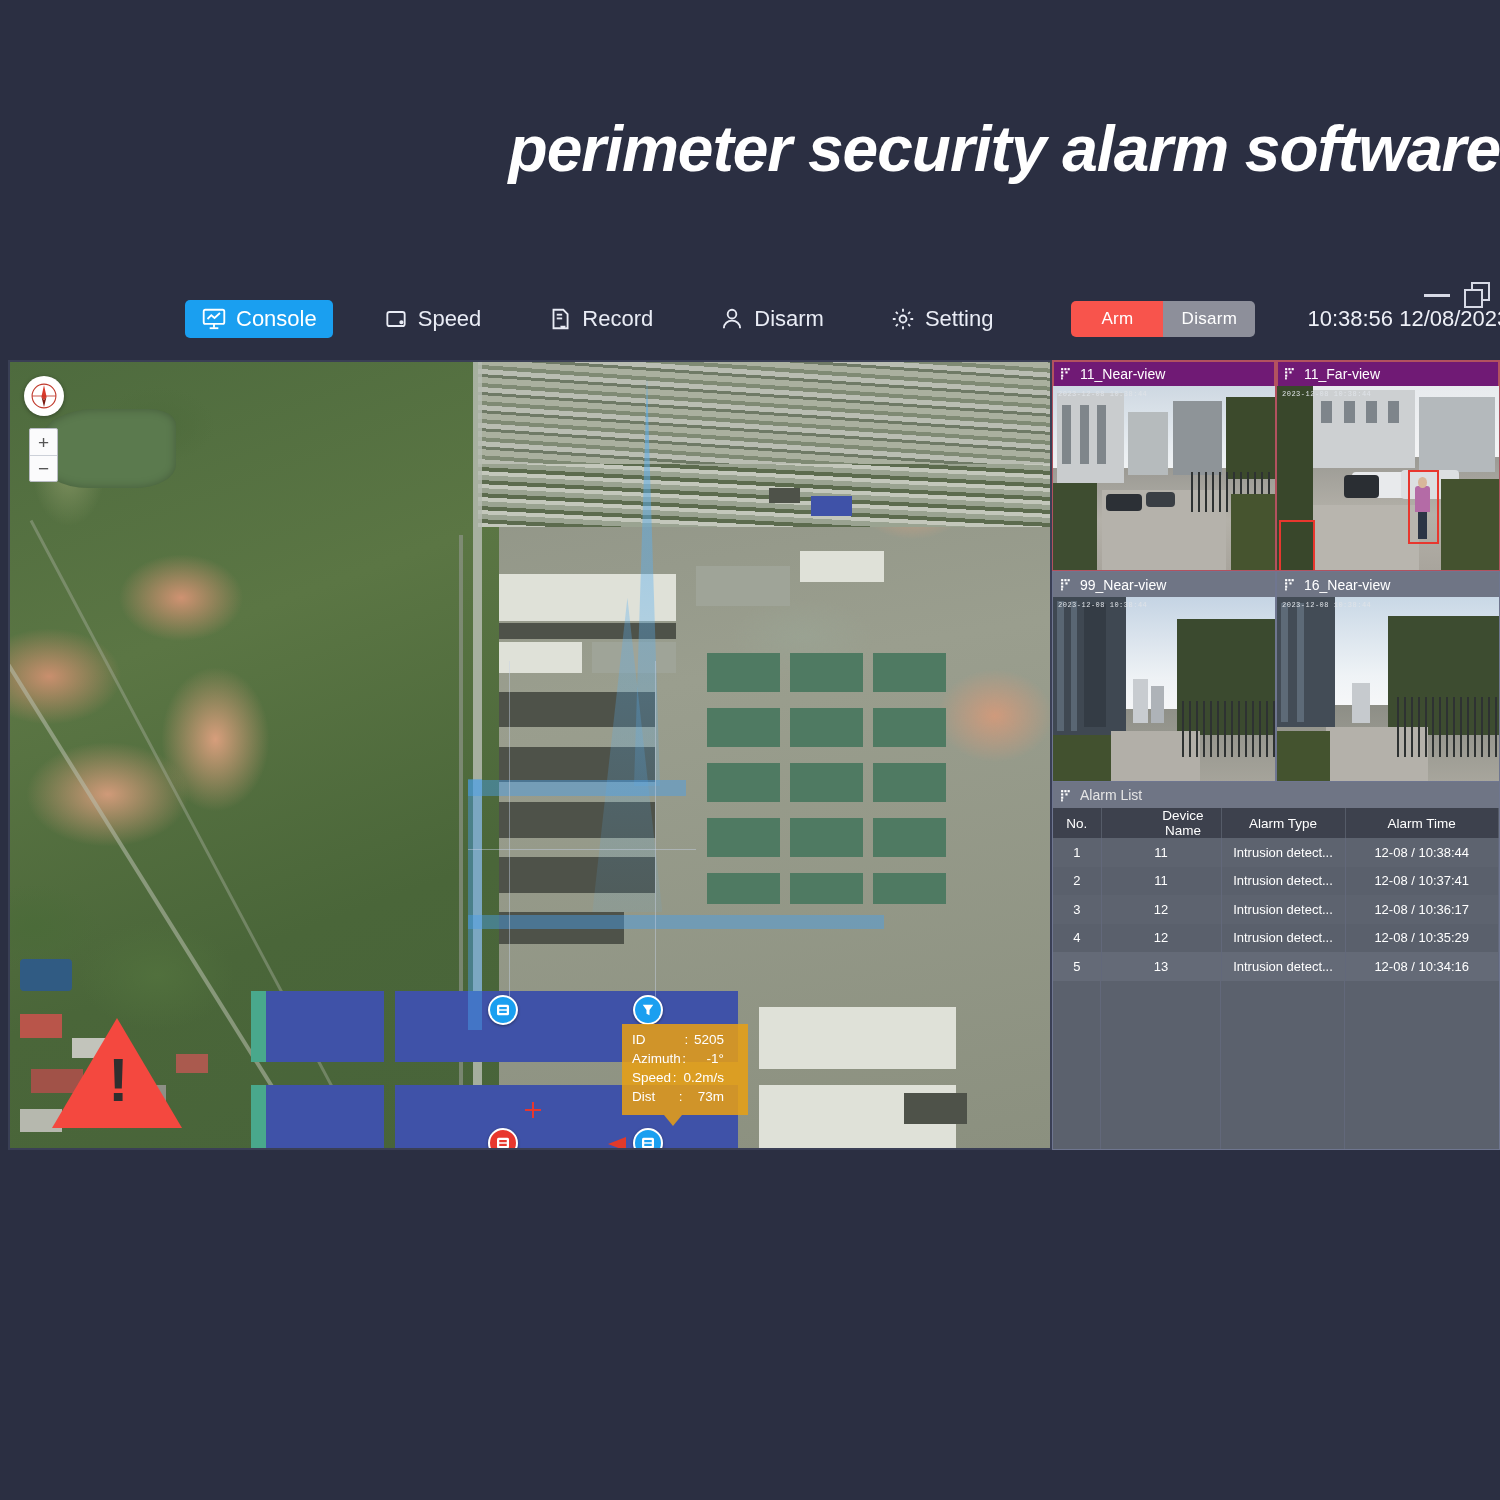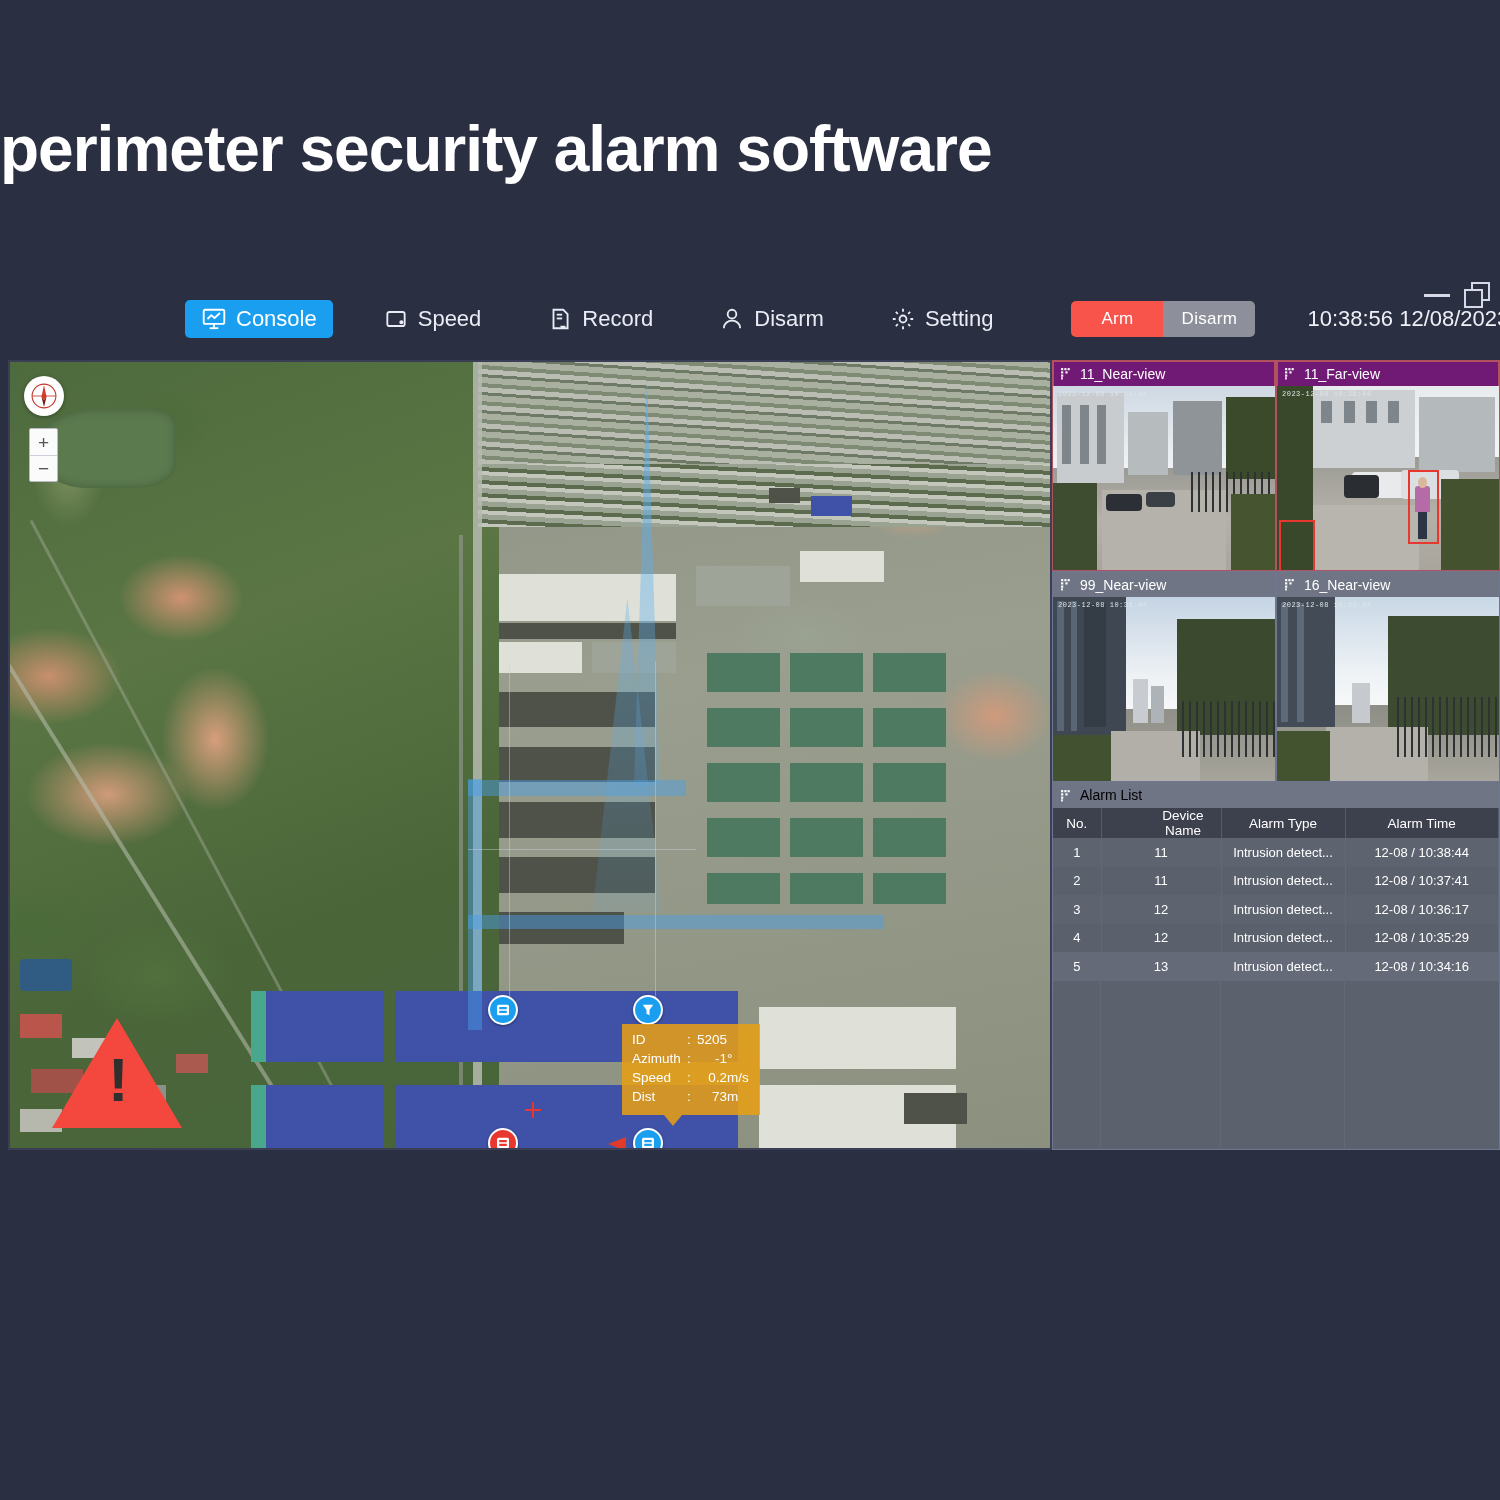--- a/index.html
+++ b/index.html
@@ -7,22 +7,22 @@
     width: 1500px; height: 1500px;
     background: #2b2f42;
     font-family: "Liberation Sans", sans-serif;
     overflow: hidden;
   }
   .page { position: relative; width: 1500px; height: 1500px; background: #2b2f42; }
 
   
   .title {
     position: absolute; left: 0; top: 112px; width: 1500px;
-    text-align: left;
-    font-weight: 700;
+    text-align: right;
+    font-style: italic; font-weight: 700;
     font-size: 64px; letter-spacing: -1px;
     color: #ffffff;
     font-family: "Liberation Sans", sans-serif;
   }
 
   
   .toolbar {
     position: absolute; left: 0; top: 288px; width: 1500px; height: 62px;
     display: flex; align-items: center;
   }
@@ -194,22 +194,22 @@
   .crosshair:after { left: 0; top: 7px; width: 16px; height: 2px; }
 
   .target-arrow {
     position: absolute; width: 0; height: 0;
     border-top: 7px solid transparent; border-bottom: 7px solid transparent;
     border-right: 18px solid #e03a2a;
   }
 
   
   .tooltip {
-    position: absolute; left: 612px; top: 662px; width: 138px;
-    background: rgba(232,160,20,.86); padding: 6px 4px 8px 10px;
+    position: absolute; left: 612px; top: 662px; width: 126px;
+    background: rgba(232,160,20,.86); padding: 6px 24px 8px 10px;
     color: #ffffff; font-size: 13.5px; line-height: 1.42;
   }
   .tooltip:after {
     content:''; position:absolute; left: 42px; bottom: -11px;
     border-left: 9px solid transparent; border-right: 9px solid transparent;
     border-top: 11px solid rgba(232,160,20,.86);
   }
   .tip-row { display: flex; }
   .tip-k { width: 55px; }
   .tip-c { width: 10px; }
@@ -262,21 +262,21 @@
   .cperson-legs { position: absolute; background: #2c3545; }
   .cperson-head { position: absolute; background: #d8b79a; border-radius: 50%; }
 
   
   .alarm-panel {
     flex: 1; border: 1px solid #6f7690; border-top: none;
     background: #565c6b; display: flex; flex-direction: column;
   }
   .alarm-head {
     height: 26px; display: flex; align-items: center; gap: 7px;
-    padding-left: 7px; font-size: 14px; color: #000000; background: #6f7585;
+    padding-left: 7px; font-size: 14px; color: #e5e5e5; background: #6f7585;
   }
   table.alarms { width: 100%; border-collapse: collapse; table-layout: fixed; }
   table.alarms th {
     background: #3d414d; color: #ffffff; font-size: 13.5px; font-weight: 400;
     height: 28px; border-right: 1px solid #555b68;
   }
   table.alarms td {
     color: #ffffff; font-size: 13px; height: 28.5px; text-align: center;
     border-right: 1px solid #62687a; background: #5d6personaNOPE;
   }

